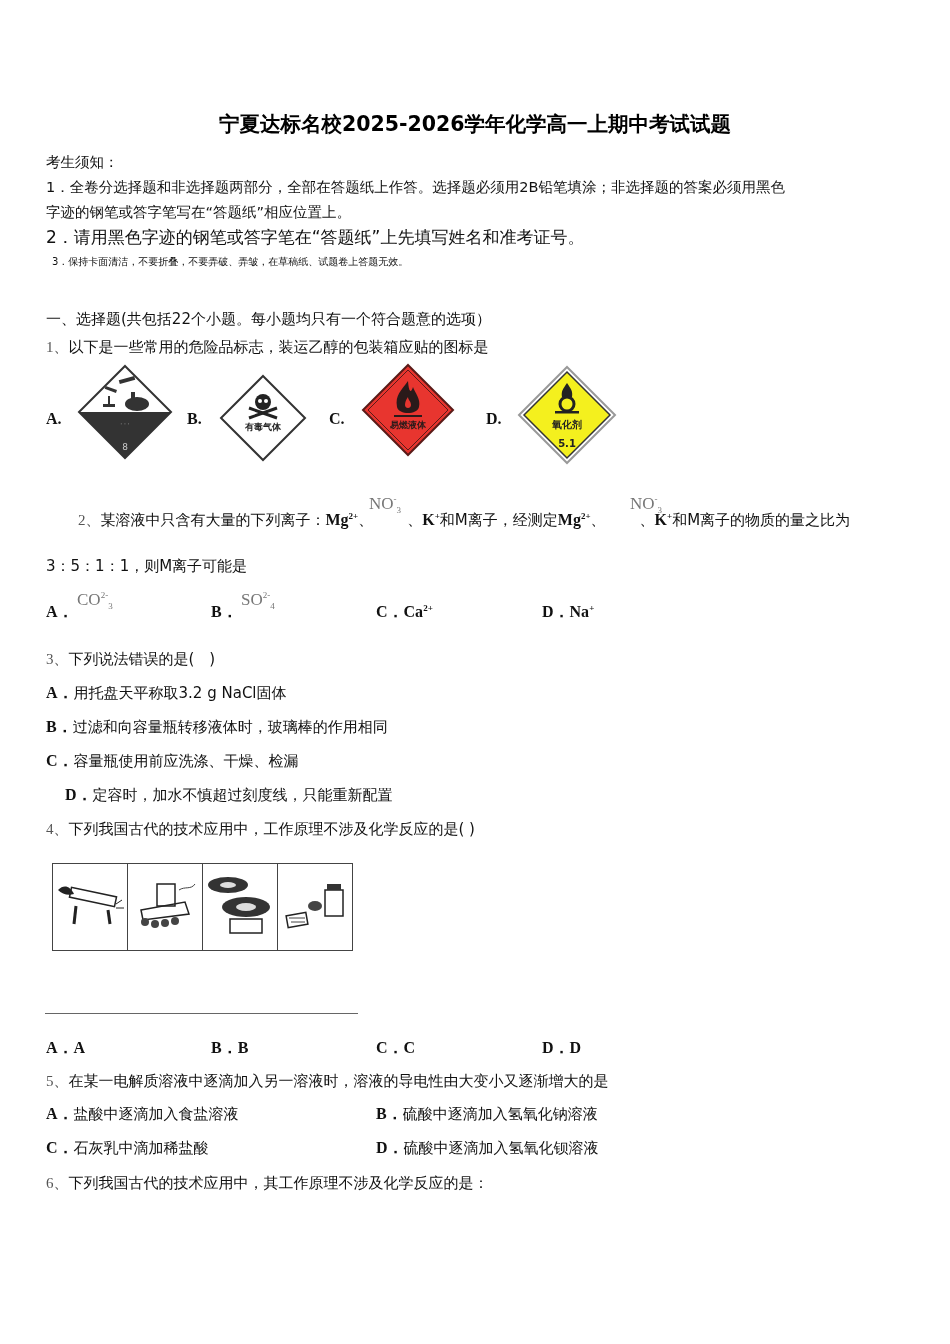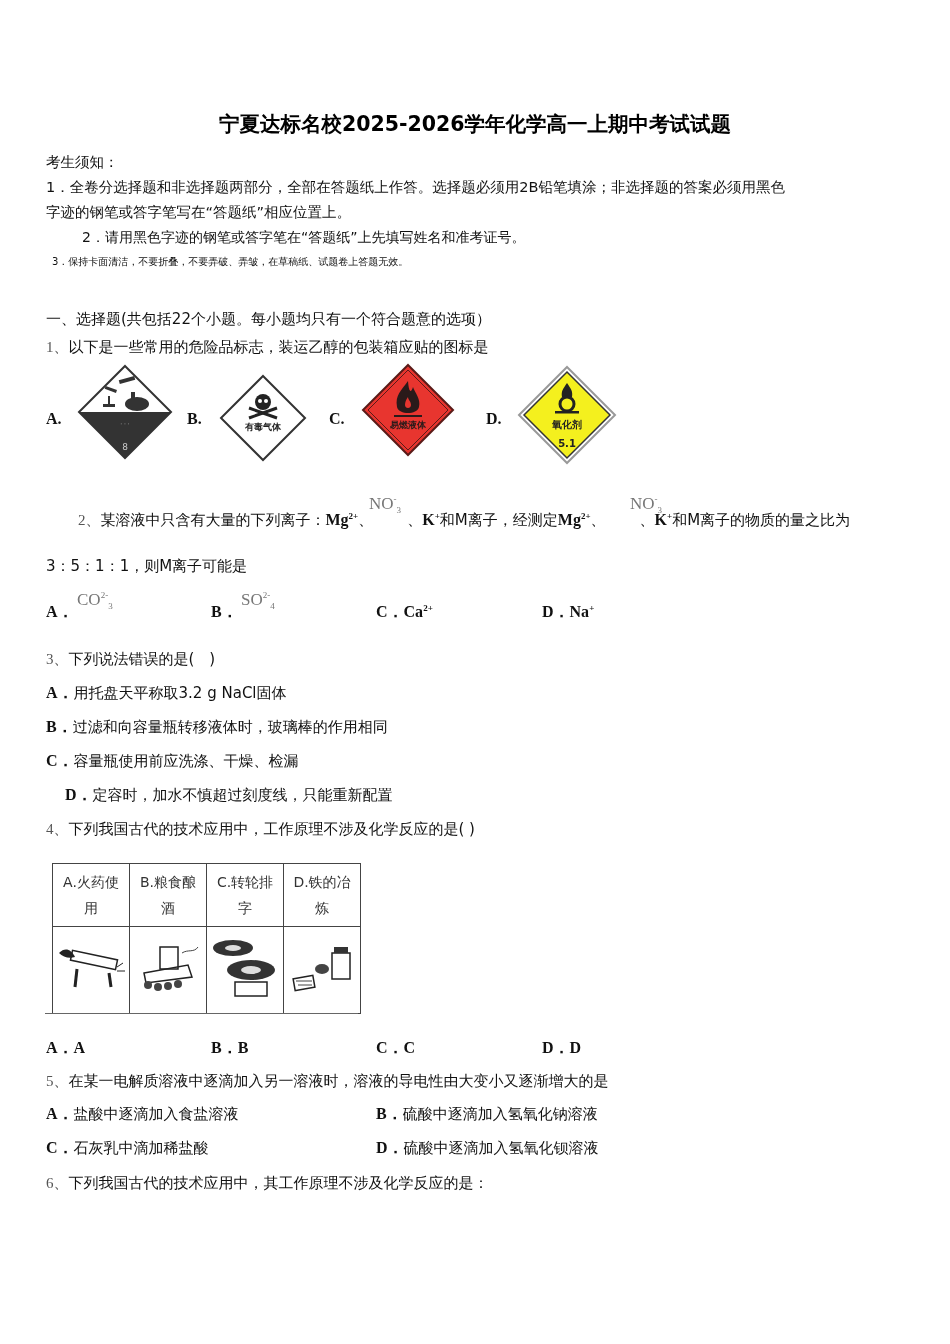--- a/index.html
+++ b/index.html
@@ -26,21 +26,21 @@
   .tech-bottom { position: absolute; left: 45px; top: 1013px; width: 313px; height: 1px; background: #666; }
 </style>
 </head>
 <body>
 
 <div class="abs title">宁夏达标名校2025-2026学年化学高一上期中考试试题</div>
 
 <div class="abs line sans" style="left:46px; top:152px; font-size:14.5px;">考生须知：</div>
 <div class="abs line sans" style="left:46px; top:177px; font-size:14.5px;">1．全卷分选择题和非选择题两部分，全部在答题纸上作答。选择题必须用2B铅笔填涂；非选择题的答案必须用黑色</div>
 <div class="abs line sans" style="left:46px; top:202px; font-size:14.5px;">字迹的钢笔或答字笔写在“答题纸”相应位置上。</div>
-<div class="abs line sans" style="left:46px; top:227px; font-size:14px;margin-left:36px;">2．请用黑色字迹的钢笔或答字笔在“答题纸”上先填写姓名和准考证号。</div>
+<div class="abs line sans" style="left:46px; top:227px; font-size:17px;">2．请用黑色字迹的钢笔或答字笔在“答题纸”上先填写姓名和准考证号。</div>
 <div class="abs line sans" style="left:52px; top:252px; font-size:10px;">3．保持卡面清洁，不要折叠，不要弄破、弄皱，在草稿纸、试题卷上答题无效。</div>
 
 <div class="abs line sans" style="left:46px; top:309px;">一、选择题(共包括22个小题。每小题均只有一个符合题意的选项）</div>
 
 <div class="abs line sans" style="left:46px; top:337px;">
   <span class="num">1、</span><span>以下是一些常用的危险品标志，装运乙醇的包装箱应贴的图标是</span>
 </div>
 
 <div class="abs opt-label" style="left:46px; top:410px;">A.</div>
 <svg class="sign" style="left:77px; top:364px;" width="96" height="96" viewBox="0 0 96 96">
@@ -111,26 +111,20 @@
 <div class="abs line sans" style="left:46px; top:717px;"><span class="opt-label">B．</span><span>过滤和向容量瓶转移液体时，玻璃棒的作用相同</span></div>
 <div class="abs line sans" style="left:46px; top:751px;"><span class="opt-label">C．</span><span>容量瓶使用前应洗涤、干燥、检漏</span></div>
 <div class="abs line sans" style="left:46px; top:785px;margin-left:19px;"><span class="opt-label">D．</span><span>定容时，加水不慎超过刻度线，只能重新配置</span></div>
 
 <div class="abs line sans" style="left:46px; top:819px;">
   <span class="num">4、</span><span>下列我国古代的技术应用中，工作原理不涉及化学反应的是(  )</span>
 </div>
 
 <table class="tech">
   <tbody>
-      <tr>
-    <td class="hdr"><span>A.火药使</span><br><span>用</span></td>
-    <td class="hdr"><span>B.粮食酿</span><br><span>酒</span></td>
-    <td class="hdr"><span>C.转轮排</span><br><span>字</span></td>
-    <td class="hdr"><span>D.铁的冶</span><br><span>炼</span></td>
-  </tr>
   <tr>
     <td class="pic">
       <svg width="72" height="60" viewBox="0 0 72 60">
         <rect x="16" y="16" width="46" height="10" fill="none" stroke="#222" stroke-width="1.5" transform="rotate(12 39 21)"></rect>
         <path d="M4,14 C10,8 16,10 20,18 C14,20 8,18 4,14 Z" fill="#222"></path>
         <line x1="22" y1="30" x2="20" y2="48" stroke="#222" stroke-width="3"></line>
         <line x1="54" y1="34" x2="56" y2="48" stroke="#222" stroke-width="3"></line>
         <path d="M62,28 l6,-4 M62,32 l8,0" stroke="#222" stroke-width="1"></path>
       </svg>
     </td>

